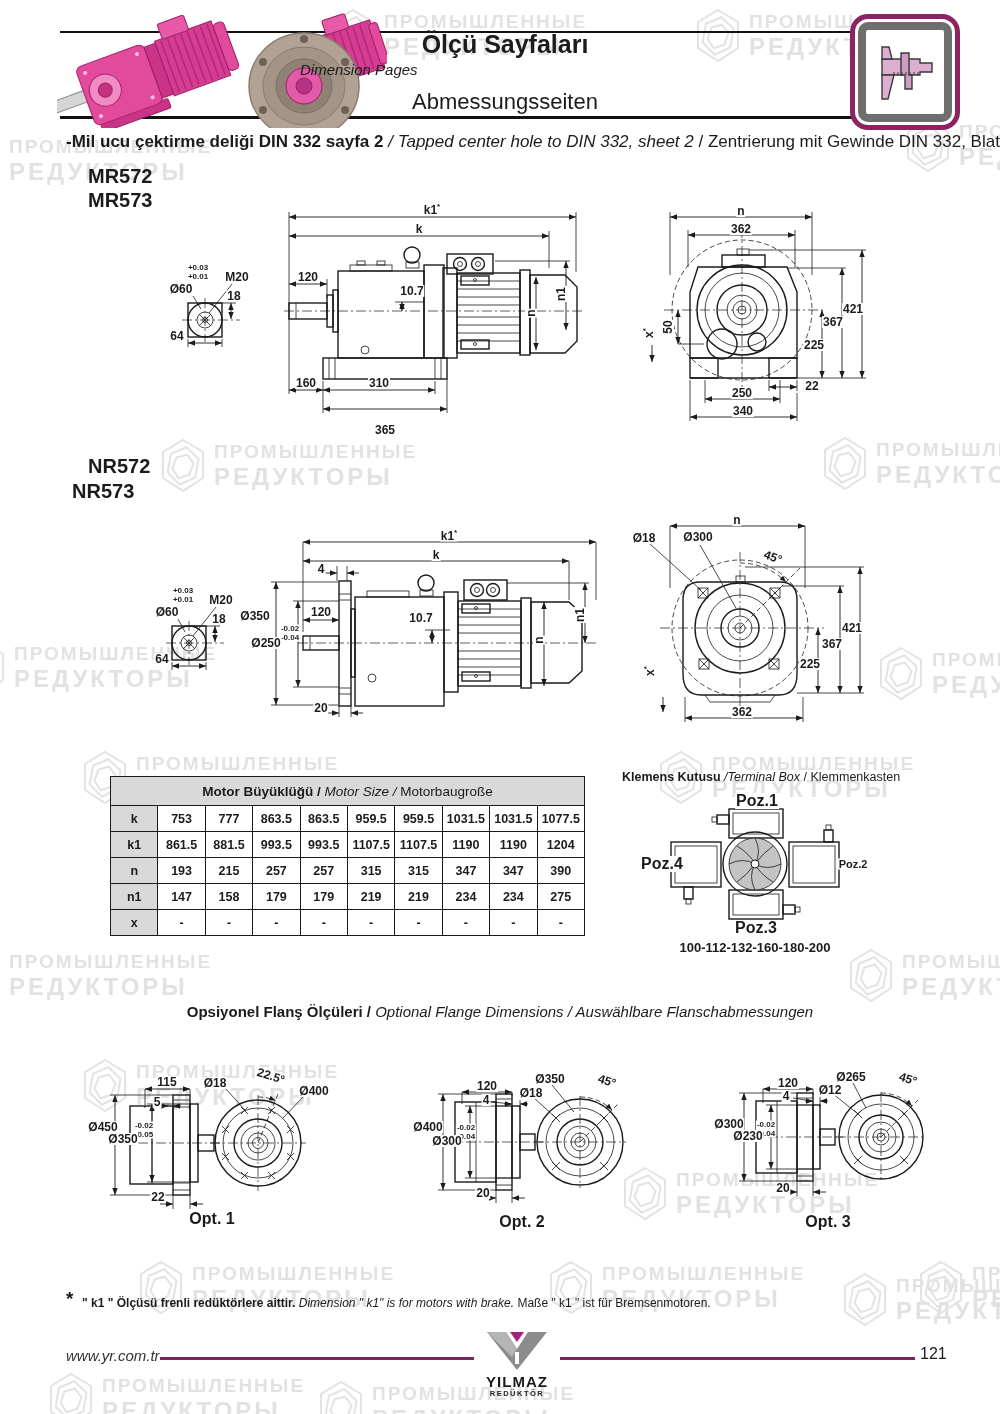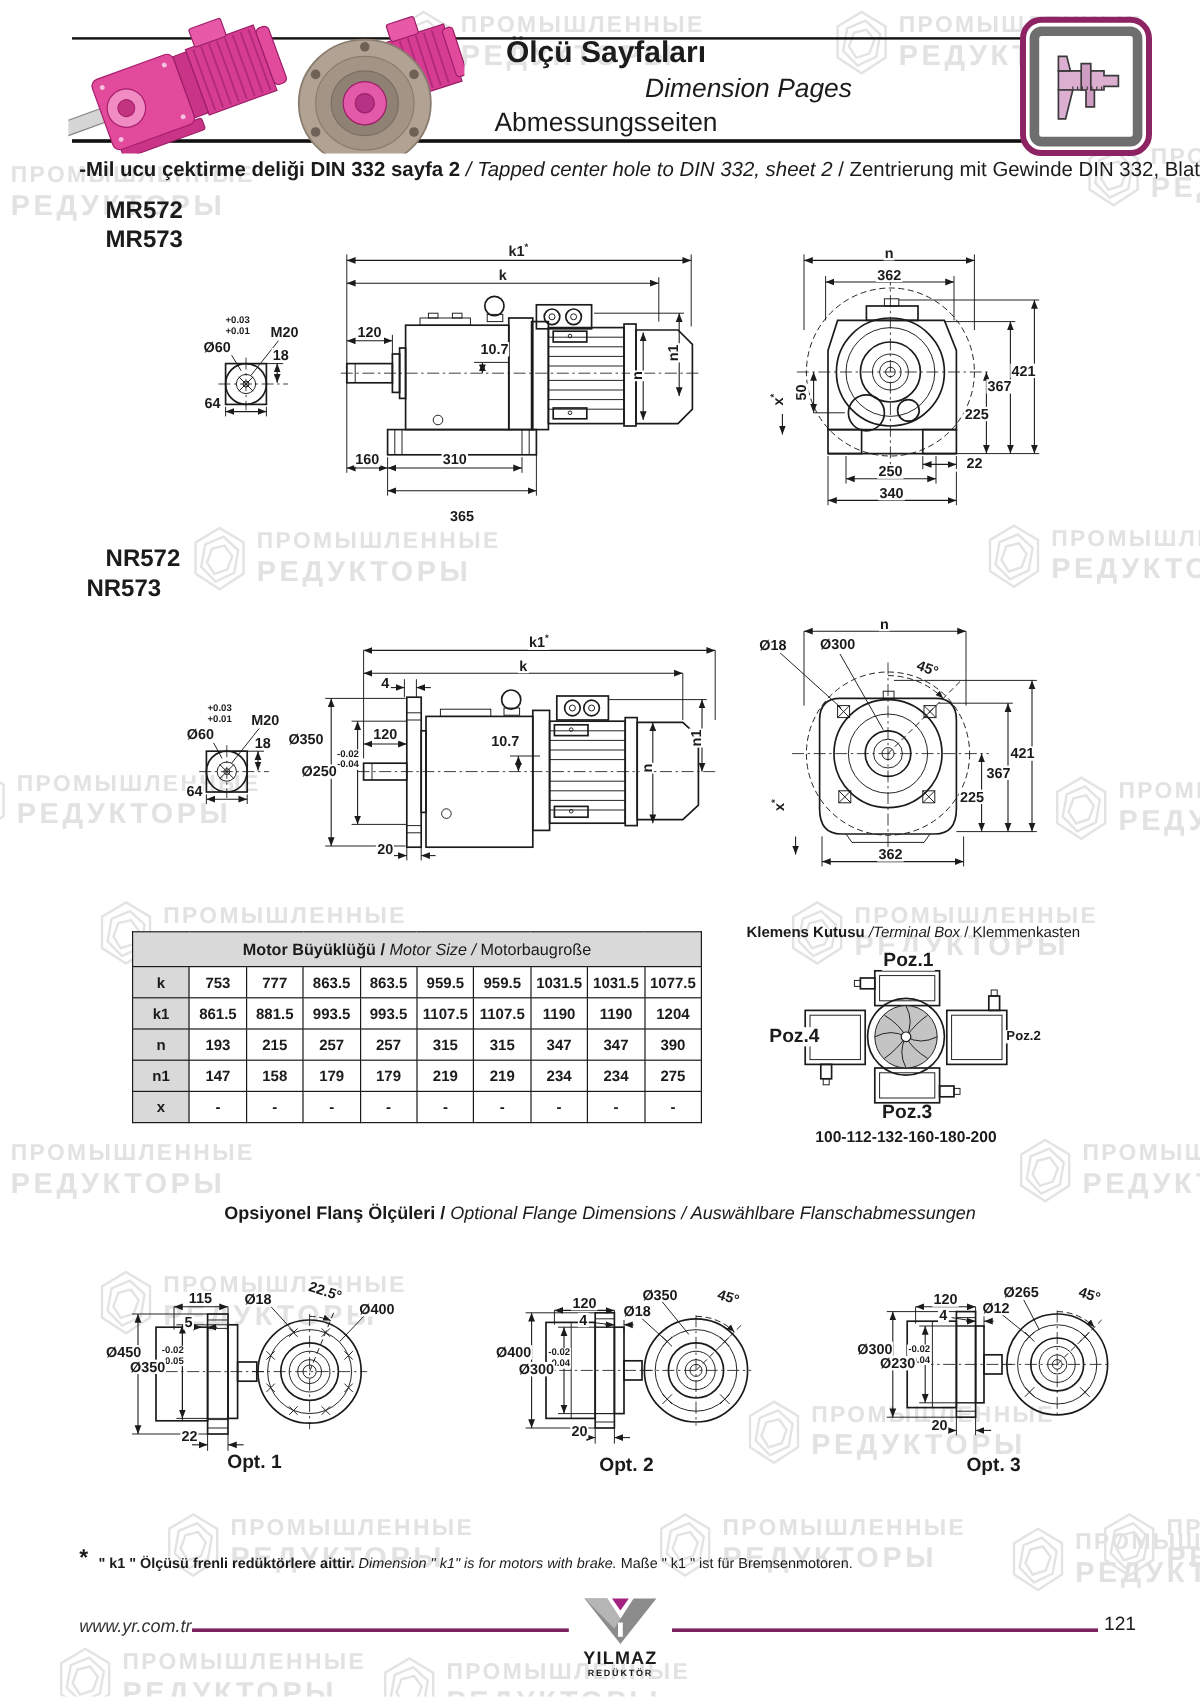--- a/index.html
+++ b/index.html
@@ -7,22 +7,22 @@
         font-family:"Liberation Sans",sans-serif;color:#1b1b1b;}
   
   .wm{position:absolute;display:flex;align-items:center;gap:8px;z-index:1;pointer-events:none;}
   .wm-text{display:flex;flex-direction:column;color:#e2e2e2;font-weight:bold;line-height:1.15;}
   .wm-text .l1{font-size:19px;letter-spacing:2px;}
   .wm-text .l2{font-size:24px;letter-spacing:3px;}
   
   .hrule{position:absolute;background:#111;z-index:2;}
   .title-tr{position:absolute;left:300px;top:30px;width:410px;text-align:center;
             font-size:25px;font-weight:bold;z-index:3;}
-  .title-en{position:absolute;left:300px;top:61px;width:410px;text-align:right;
-            font-size:22px;font-style:italic;z-index:3;}
+  .title-en{position:absolute;left:300px;top:61px;width:410px;text-align:left;
+            font-size:15px;font-style:italic;z-index:3;}
   .title-de{position:absolute;left:300px;top:89px;width:410px;text-align:center;
             font-size:22px;z-index:3;}
   .note-line{position:absolute;left:66px;top:132px;font-size:17px;z-index:3;white-space:nowrap;}
   .note-line b{font-weight:bold;}
   .note-line i{font-style:italic;}
   .icon-box{position:absolute;left:850px;top:14px;width:100px;height:106px;background:#fff;
             border:5px solid #8d2363;border-radius:18px;z-index:4;display:flex;align-items:center;justify-content:center;}
   .icon-box-inner{width:78px;height:84px;border:8px solid #6e6e6e;border-radius:10px;background:#fff;
             display:flex;align-items:center;justify-content:center;}
   .motors{position:absolute;left:57px;top:6px;z-index:3;}

